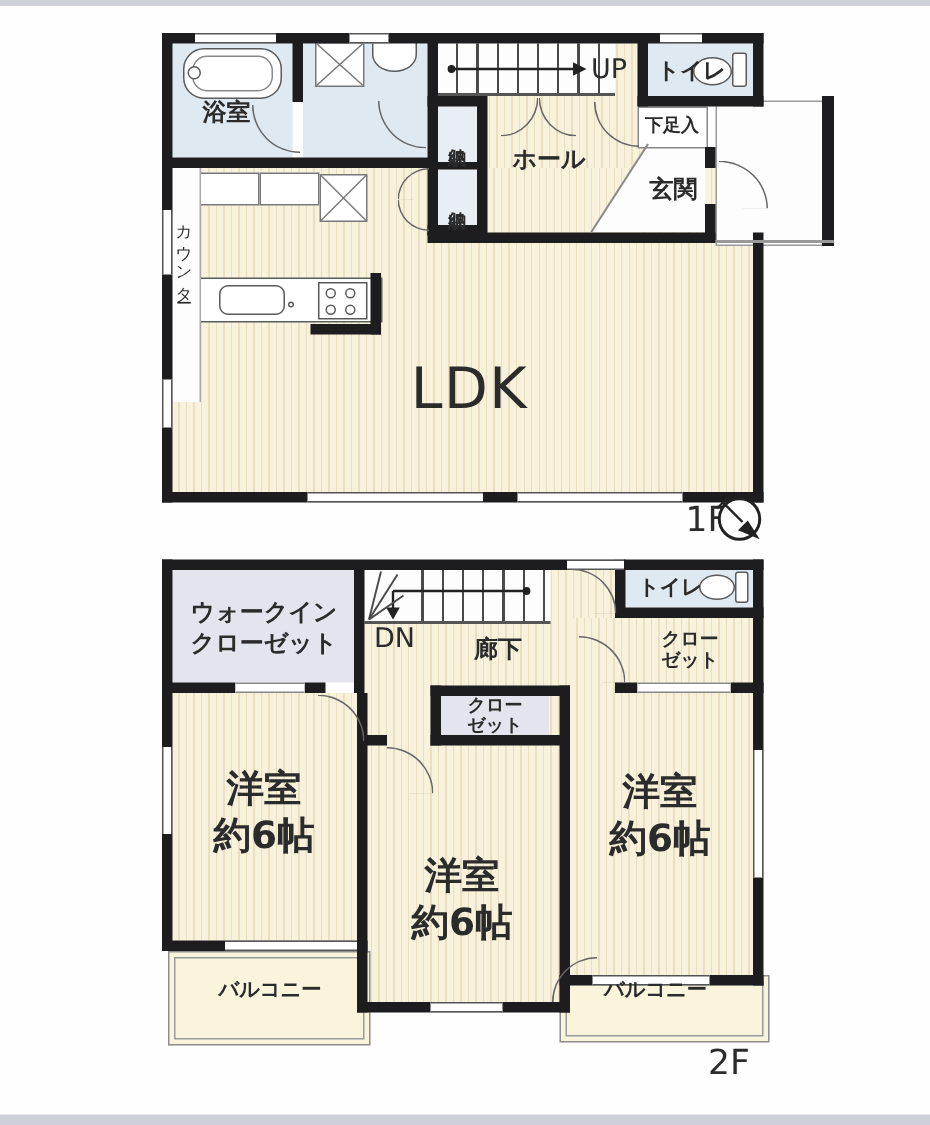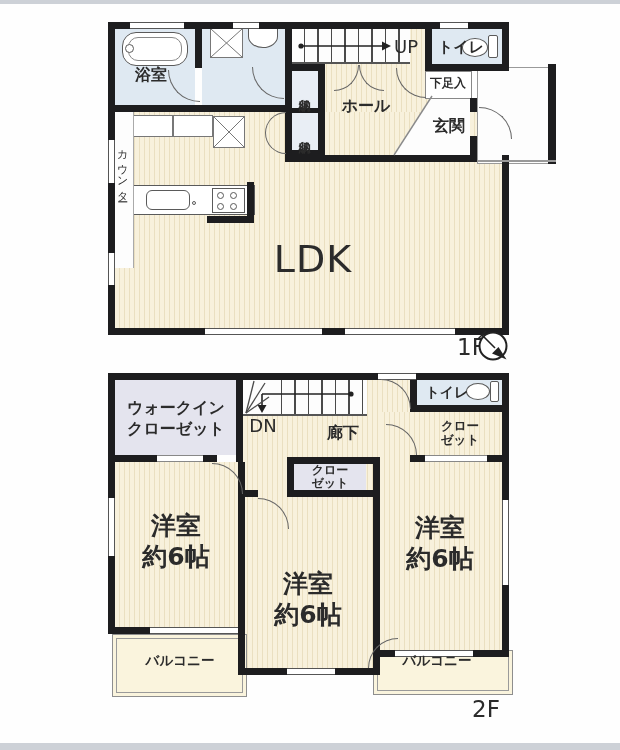--- a/index.html
+++ b/index.html
@@ -167,21 +167,21 @@
 
   <div class="arc arc-tr" style="left:212px;top:463px;width:31px;height:31px;"></div>
   <div class="arc arc-tr" style="left:258px;top:498px;width:31px;height:31px;"></div>
   <div class="arc arc-tr" style="left:381px;top:379px;width:30px;height:30px;"></div>
   <div class="arc arc-tr" style="left:386px;top:424px;width:31px;height:31px;"></div>
   <div class="arc arc-tl" style="left:368px;top:638px;width:30px;height:30px;"></div>
 
   <div class="lbl" style="left:121px;top:398px;width:110px;font-size:16px;line-height:1.3;">ウォークイン
 クローゼット</div>
   <div class="lbl" style="left:244px;top:416px;width:38px;font-size:18px;font-weight:500;">DN</div>
-  <div class="lbl" style="left:305px;top:424px;width:54px;font-size:16px;text-align:right;">廊下</div>
+  <div class="lbl" style="left:305px;top:424px;width:54px;font-size:16px;">廊下</div>
   <div class="lbl" style="left:422px;top:384px;width:50px;font-size:14px;">トイレ</div>
   <div class="lbl" style="left:434px;top:419px;width:52px;font-size:12.5px;">クロー
 ゼット</div>
   <div class="lbl" style="left:306px;top:464px;width:48px;font-size:12px;line-height:1.1;">クロー
 ゼット</div>
   <div class="lbl" style="left:130px;top:510px;width:92px;font-size:25px;line-height:1.25;">洋室
 約6帖</div>
   <div class="lbl" style="left:262px;top:568px;width:92px;font-size:25px;line-height:1.25;">洋室
 約6帖</div>
   <div class="lbl" style="left:394px;top:512px;width:92px;font-size:25px;line-height:1.25;">洋室

